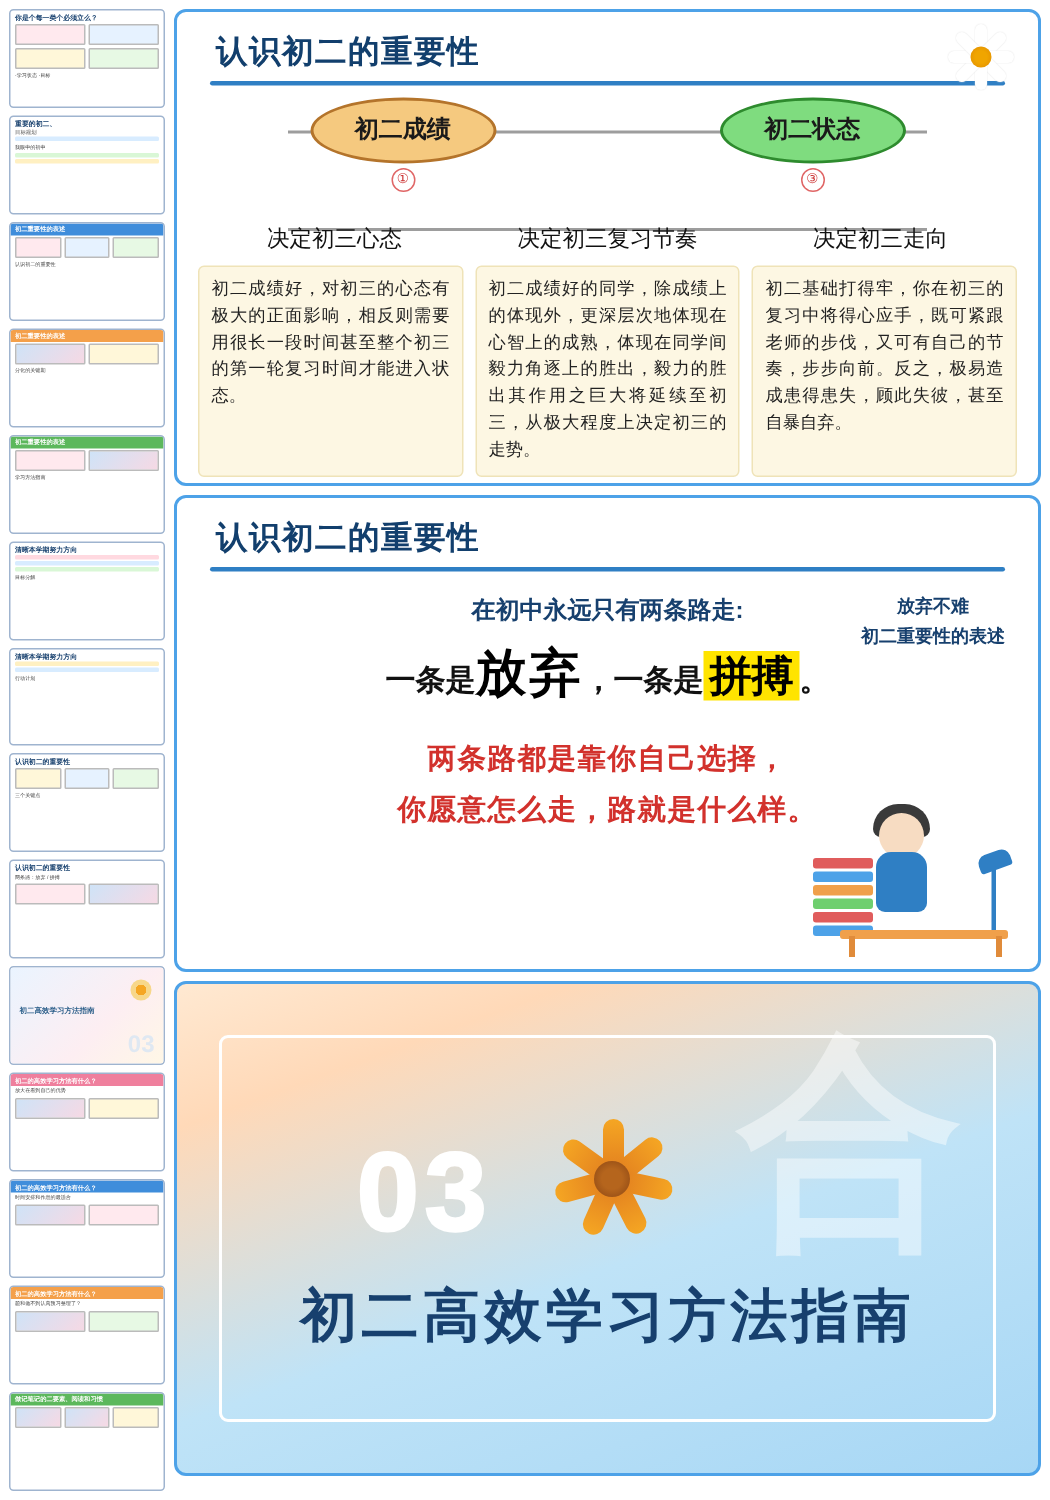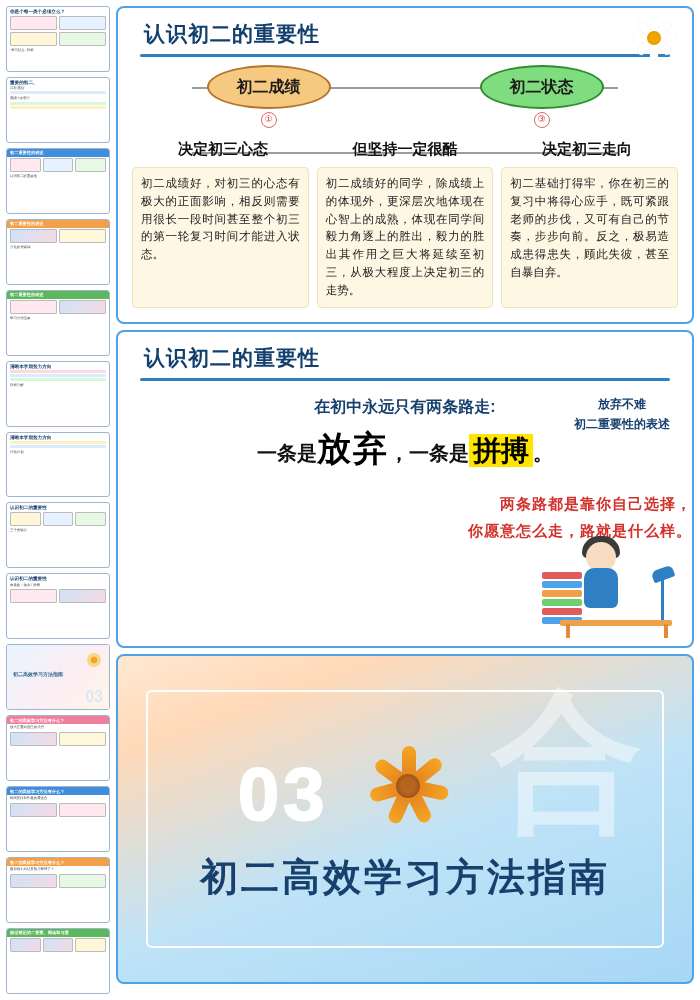--- a/index.html
+++ b/index.html
@@ -146,21 +146,21 @@
     font-size:16px;font-weight:bold;color:#1a1a1a;border:2px solid #b4742b;
     background:#f5c97f;
   }
   .ellipse.blue{background:#8fc3ef;border-color:#2f6fa8;}
   .ellipse.green{background:#7fdc7f;border-color:#2e8b2e;}
   .circ-num{
     display:block;margin:3px auto 0;width:14px;height:14px;border:1px solid #e06666;
     border-radius:50%;font-size:9px;line-height:13px;color:#cc3333;
   }
   .sub-head{
-    text-align:center;font-size:15px;font-weight:bold;color:#111;margin-top:10px;
+    text-align:center;font-size:15px;font-weight:normal;color:#111;margin-top:20px;
   }
   .cards{
     display:flex;gap:8px;margin:8px 14px 0 14px;
   }
   .card{
     flex:1;background:#fdf7e3;border:1px solid #efe3b8;border-radius:4px;
     padding:7px 8px;font-size:11.5px;line-height:1.55;color:#222;
     text-align:justify;
   }
 
@@ -173,21 +173,21 @@
   }
   .brush{
     font-size:34px;font-family:"DejaVu Serif",serif;font-weight:bold;color:#000;
     letter-spacing:2px;
   }
   .hl-yellow{
     background:#ffe400;padding:0 4px;font-size:28px;font-weight:bold;color:#000;
     font-family:"DejaVu Serif",serif;
   }
   .s2-red{
-    text-align:right;font-size:15px;color:#d2312c;margin-top:18px;line-height:1.8;
+    text-align:center;font-size:19px;color:#d2312c;margin-top:18px;line-height:1.8;
     font-weight:bold;letter-spacing:1px;
   }
   .s2-note{
     position:absolute;right:22px;top:62px;text-align:center;font-size:12px;
     color:#17406e;font-weight:bold;line-height:1.7;
   }
   .girl{
     position:absolute;right:16px;bottom:8px;width:140px;height:150px;
   }
   .girl .desk{
@@ -406,21 +406,21 @@
           <span class="ellipse green">初二状态</span>
           <span class="circ-num">③</span>
         </div>
       </div>
 
       <div class="nodes" style="margin-top:2px;">
         <div class="node-wrap">
             <div class="sub-head">决定初三心态</div>
           </div>
         <div class="node-wrap">
-            <div class="sub-head">但坚持一定很酷</div>
+            <div class="sub-head">决定初三复习节奏</div>
           </div>
         <div class="node-wrap">
             <div class="sub-head">决定初三走向</div>
           </div>
       </div>
 
       <div class="cards">
         <div class="card">初二成绩好，对初三的心态有极大的正面影响，相反则需要用很长一段时间甚至整个初三的第一轮复习时间才能进入状态。</div>
         <div class="card">初二成绩好的同学，除成绩上的体现外，更深层次地体现在心智上的成熟，体现在同学间毅力角逐上的胜出，毅力的胜出其作用之巨大将延续至初三，从极大程度上决定初三的走势。</div>
         <div class="card">初二基础打得牢，你在初三的复习中将得心应手，既可紧跟老师的步伐，又可有自己的节奏，步步向前。反之，极易造成患得患失，顾此失彼，甚至自暴自弃。</div>

